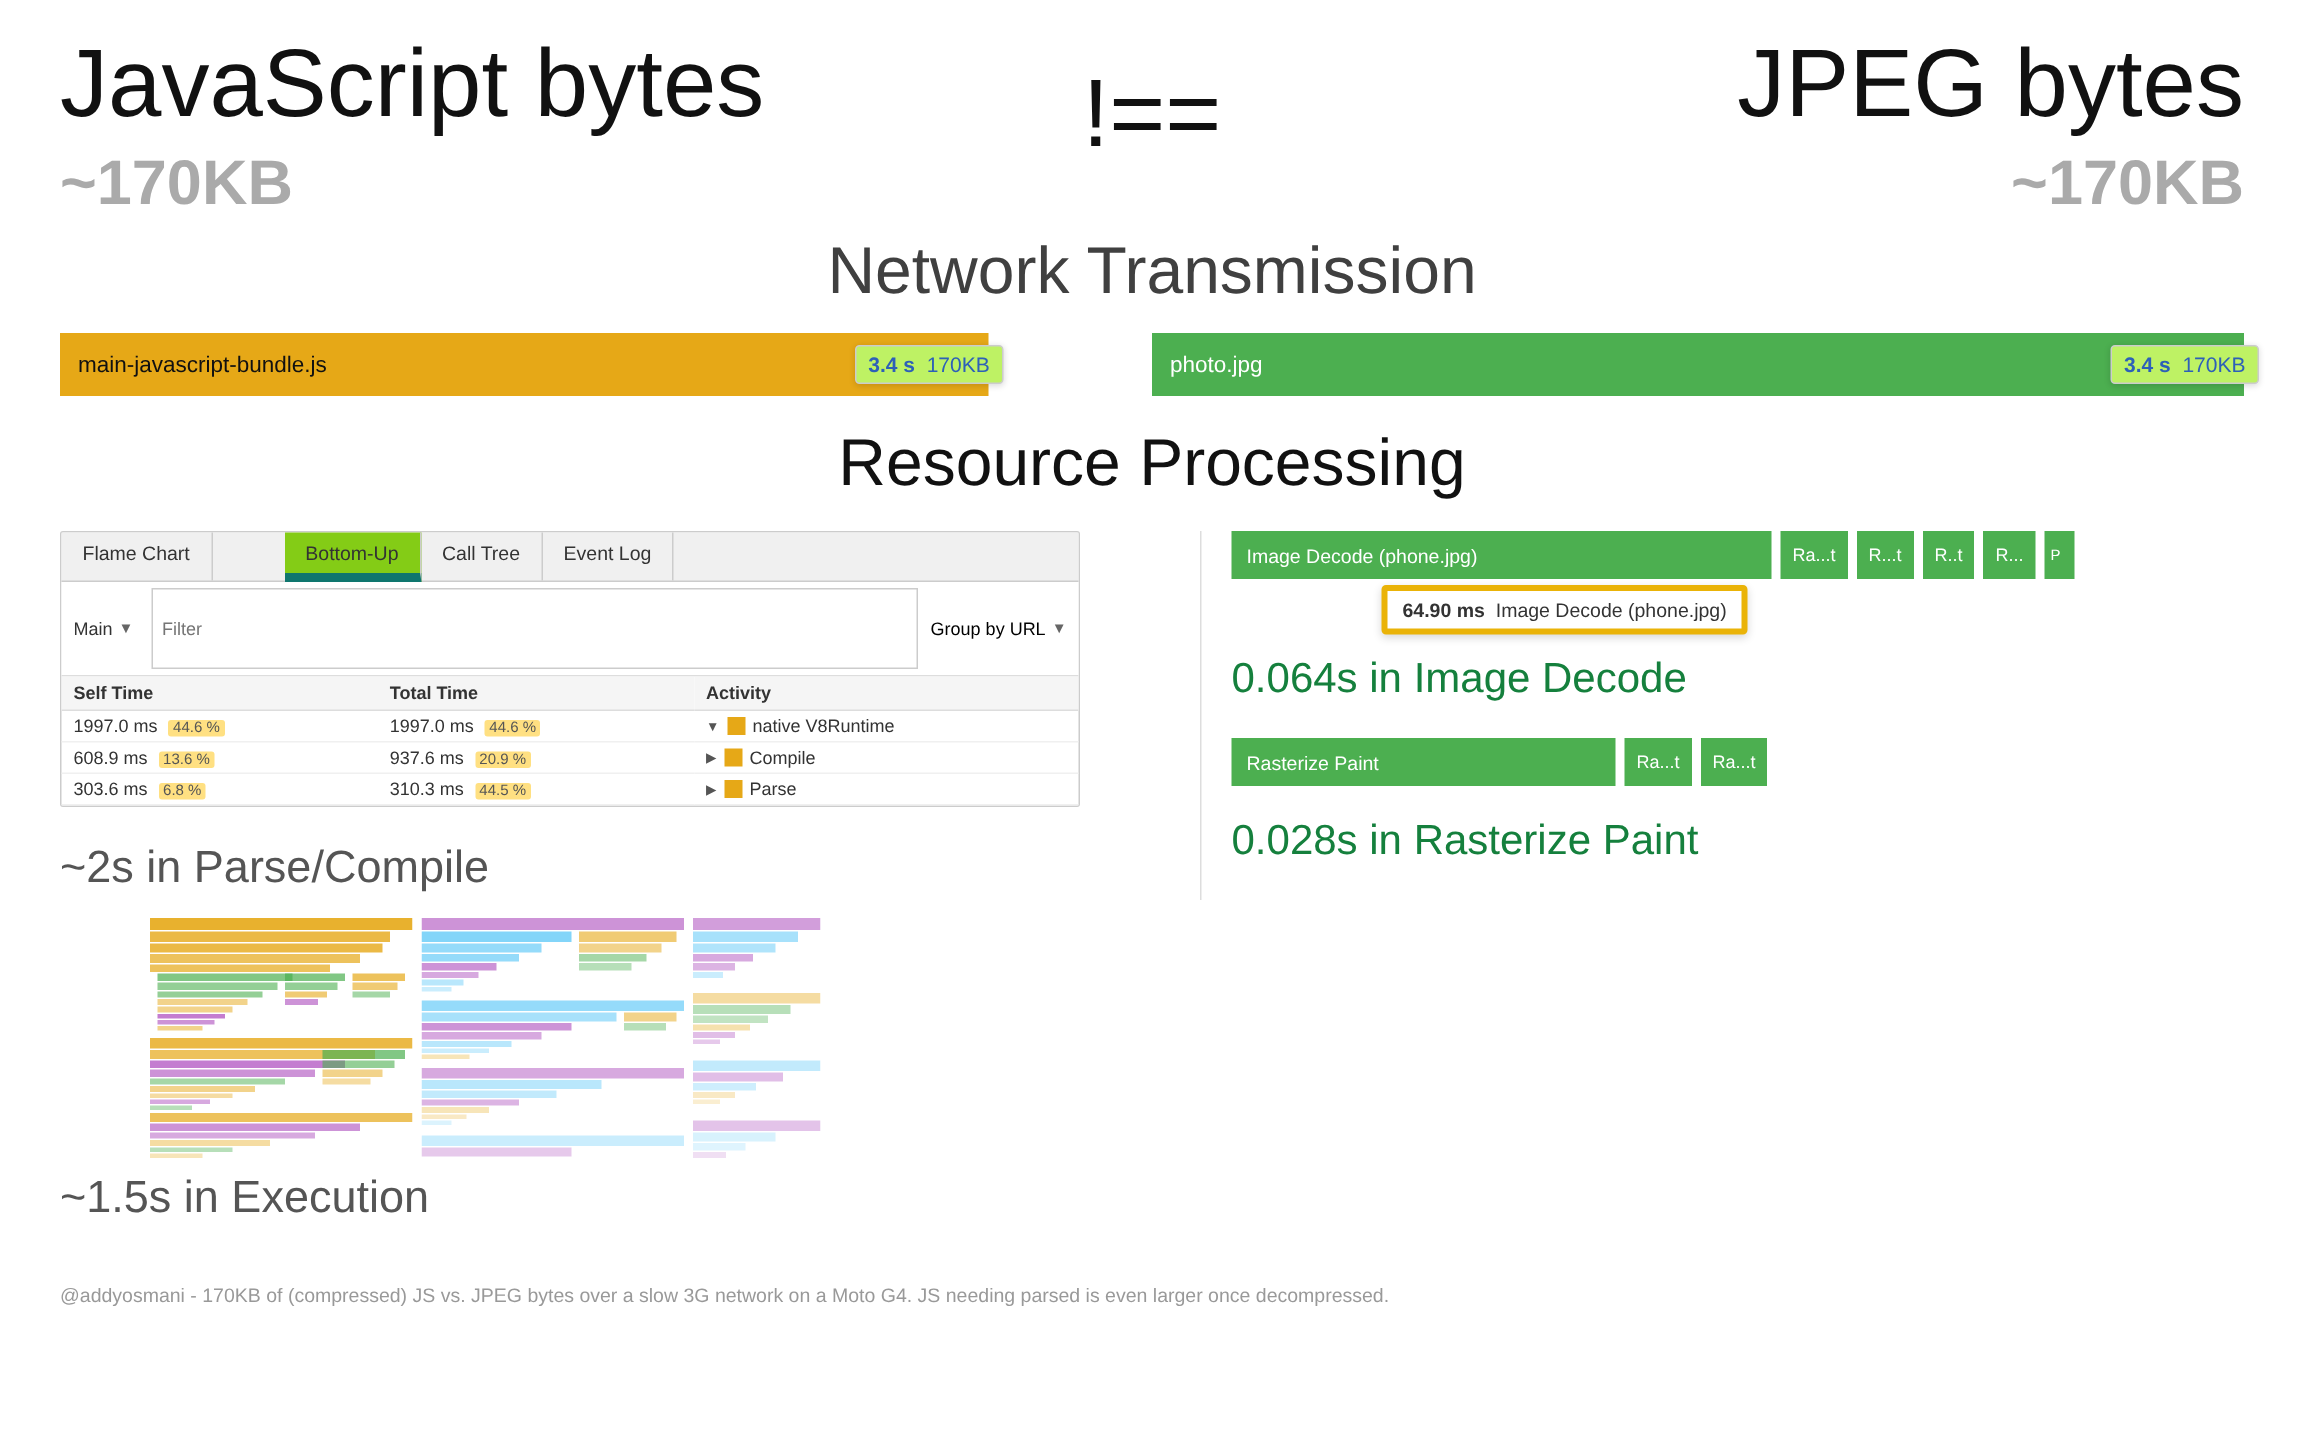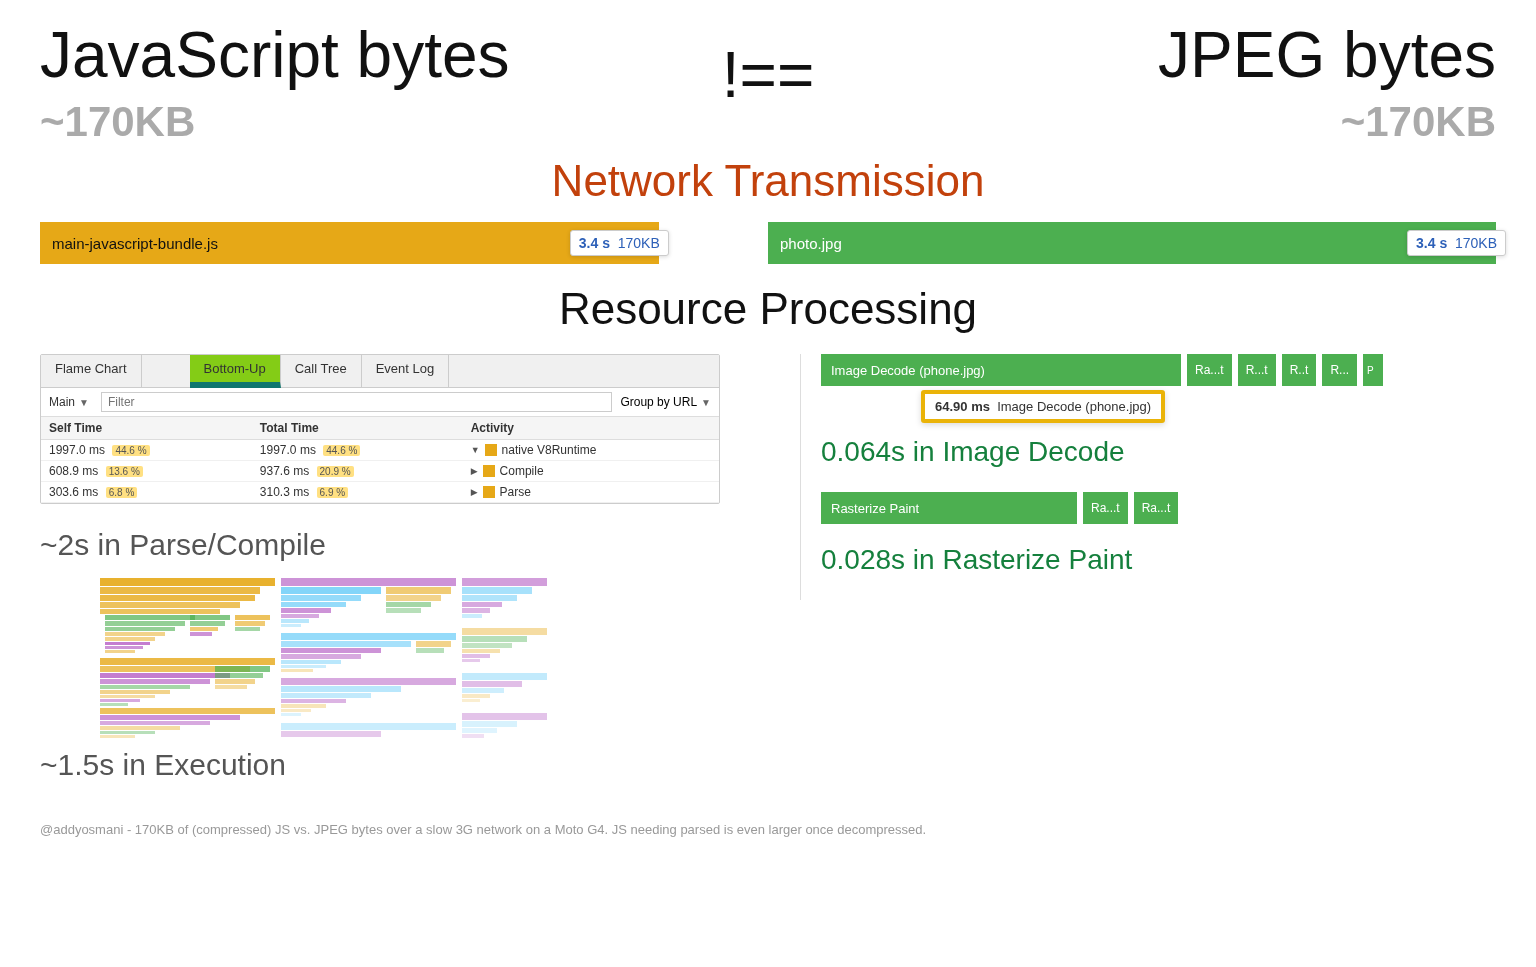--- a/index.html
+++ b/index.html
@@ -56,21 +56,21 @@
       font-size: 42px;
       font-weight: 700;
       color: #aaa;
       margin-top: 8px;
     }
 
     .network-transmission-title {
       text-align: center;
       font-size: 44px;
       font-weight: 400;
-      color: #c2410c;
+      color: #404040;
       margin: 10px 0 16px 0;
     }
 
     
     .network-bars-row {
       display: flex;
       align-items: center;
       justify-content: space-between;
       margin-bottom: 20px;
     }
@@ -104,21 +104,21 @@
       font-weight: 500;
       position: relative;
       width: 100%;
     }
 
     .bar-tooltip {
       position: absolute;
       right: -10px;
       top: 50%;
       transform: translateY(-50%);
-      background: #ffffff;
+      background: #bef264;
       border: 1px solid #ccc;
       border-radius: 3px;
       padding: 4px 8px;
       font-size: 14px;
       white-space: nowrap;
       z-index: 10;
       box-shadow: 0 1px 4px rgba(0,0,0,0.15);
     }
 
     .bar-tooltip .time {
@@ -198,21 +198,21 @@
       align-items: center;
       gap: 4px;
       font-size: 12px;
       color: #333;
     }
 
     .toolbar-filter {
       flex: 1;
       font-size: 12px;
       border: 1px solid #ccc;
-      padding: 2px 6px;
+      padding: 19px 6px;
       margin-left: 4px;
     }
 
     .toolbar-group {
       display: flex;
       align-items: center;
       gap: 4px;
       font-size: 12px;
     }
 
@@ -491,21 +491,21 @@
                 </div>
               </td>
             </tr>
             <tr class="table-row">
               <td>
                 <span>303.6 ms</span>
                 <span class="percent-badge">6.8 %</span>
               </td>
               <td>
                 <span>310.3 ms</span>
-                <span class="percent-badge">6.9 %</span>
+                <span class="percent-badge">44.5 %</span>
               </td>
               <td>
                 <div class="activity-cell">
                   <span class="triangle">▶</span>
                   <span class="activity-icon"></span>
                   <span>Parse</span>
                 </div>
               </td>
             </tr>
           </tbody>

